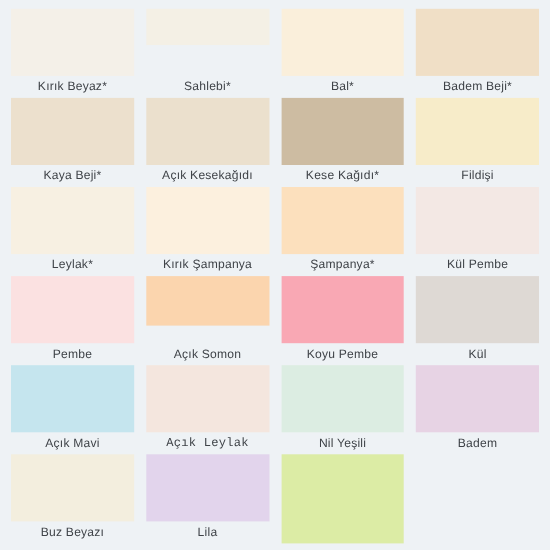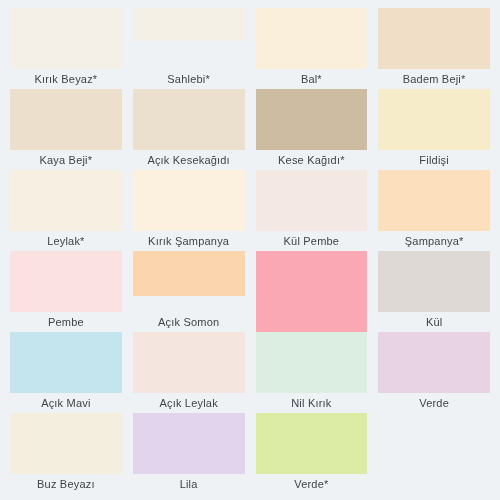--- a/index.html
+++ b/index.html
@@ -96,64 +96,64 @@
       </div>
       <div class="swatch-cell">
         <div class="swatch-chip" style="background-color: rgb(247, 240, 226);"></div>
         <div class="swatch-label" style="color: rgb(63, 67, 72);">Leylak*</div>
       </div>
       <div class="swatch-cell">
         <div class="swatch-chip" style="background-color: rgb(252, 240, 222);"></div>
         <div class="swatch-label" style="color: rgb(63, 67, 72);">Kırık Şampanya</div>
       </div>
       <div class="swatch-cell">
+        <div class="swatch-chip" style="background-color: rgb(252, 224, 189);"></div>
+        <div class="swatch-label" style="color: rgb(63, 67, 72);">Şampanya*</div>
+      </div>
+      <div class="swatch-cell">
         <div class="swatch-chip" style="background-color: rgb(243, 232, 228);"></div>
         <div class="swatch-label" style="color: rgb(63, 67, 72);">Kül Pembe</div>
-      </div>
-      <div class="swatch-cell">
-        <div class="swatch-chip" style="background-color: rgb(252, 224, 189);"></div>
-        <div class="swatch-label" style="color: rgb(63, 67, 72);">Şampanya*</div>
       </div>
       <div class="swatch-cell">
         <div class="swatch-chip" style="background-color: rgb(251, 225, 225);"></div>
         <div class="swatch-label" style="color: rgb(63, 67, 72);">Pembe</div>
       </div>
       <div class="swatch-cell">
         <div class="swatch-chip" style="background-color: rgb(251, 213, 174);"></div>
         <div class="swatch-label" style="color: rgb(63, 67, 72); margin-top: 16px;">Açık Somon</div>
       </div>
       <div class="swatch-cell">
         <div class="swatch-chip" style="background-color: rgb(249, 168, 180);"></div>
+        <div class="swatch-label" style="color: rgb(63, 67, 72);">Koyu Pembe</div>
       </div>
       <div class="swatch-cell">
         <div class="swatch-chip" style="background-color: rgb(222, 217, 212);"></div>
         <div class="swatch-label" style="color: rgb(63, 67, 72);">Kül</div>
       </div>
       <div class="swatch-cell">
         <div class="swatch-chip" style="background-color: rgb(197, 229, 238);"></div>
         <div class="swatch-label" style="color: rgb(63, 67, 72);">Açık Mavi</div>
       </div>
       <div class="swatch-cell">
         <div class="swatch-chip" style="background-color: rgb(244, 230, 222);"></div>
-        <div class="swatch-label" style="color: rgb(63, 67, 72);">Açık Leylak</div>
+        <div class="swatch-label" style="color: rgb(63, 67, 72); font-family: Liberation Mono, monospace;">Açık Leylak</div>
       </div>
       <div class="swatch-cell">
         <div class="swatch-chip" style="background-color: rgb(220, 237, 226);"></div>
-        <div class="swatch-label" style="color: rgb(63, 67, 72);">Nil Kırık</div>
+        <div class="swatch-label" style="color: rgb(63, 67, 72);">Nil Yeşili</div>
       </div>
       <div class="swatch-cell">
         <div class="swatch-chip" style="background-color: rgb(231, 211, 228);"></div>
-        <div class="swatch-label" style="color: rgb(63, 67, 72);">Verde</div>
+        <div class="swatch-label" style="color: rgb(63, 67, 72);">Badem</div>
       </div>
       <div class="swatch-cell">
         <div class="swatch-chip" style="background-color: rgb(243, 238, 222);"></div>
         <div class="swatch-label" style="color: rgb(63, 67, 72);">Buz Beyazı</div>
       </div>
       <div class="swatch-cell">
         <div class="swatch-chip" style="background-color: rgb(226, 212, 236);"></div>
         <div class="swatch-label" style="color: rgb(63, 67, 72);">Lila</div>
       </div>
       <div class="swatch-cell">
         <div class="swatch-chip" style="background-color: rgb(220, 236, 165);"></div>
-        <div class="swatch-label" style="color: rgb(63, 67, 72);">Verde*</div>
       </div>
     </div>
 </div>
 
 </body></html>

